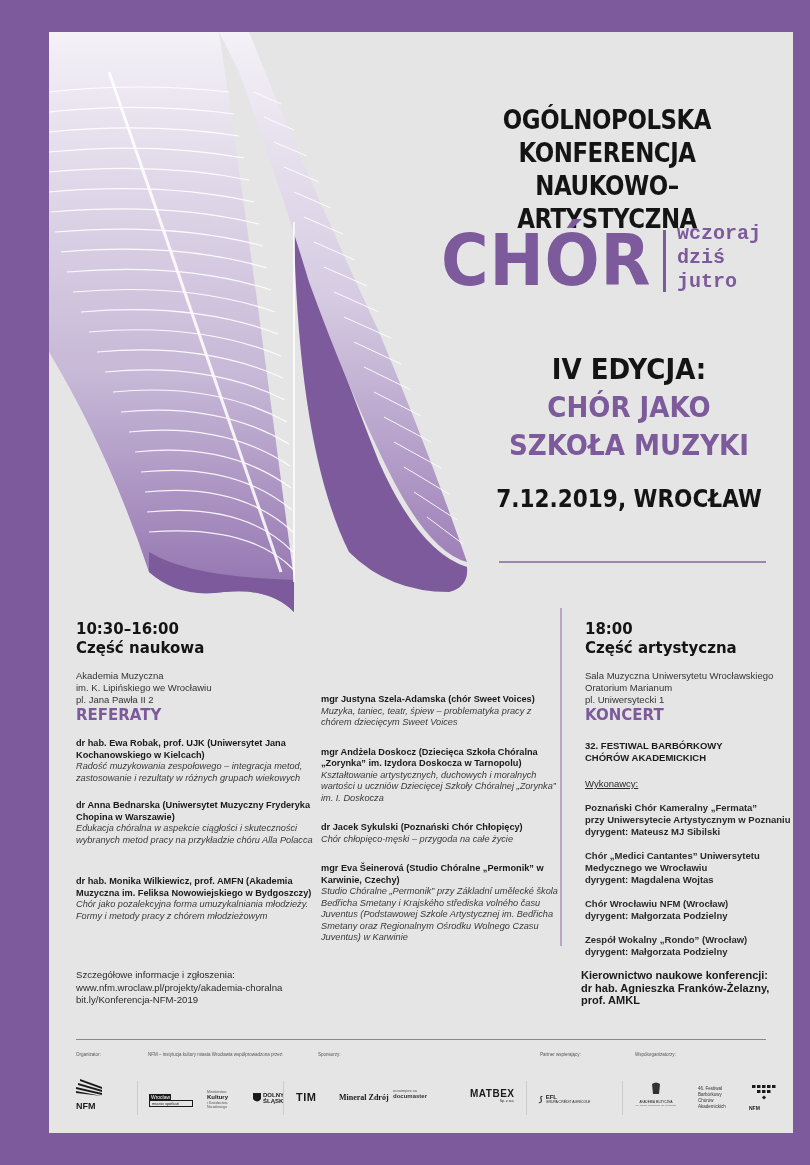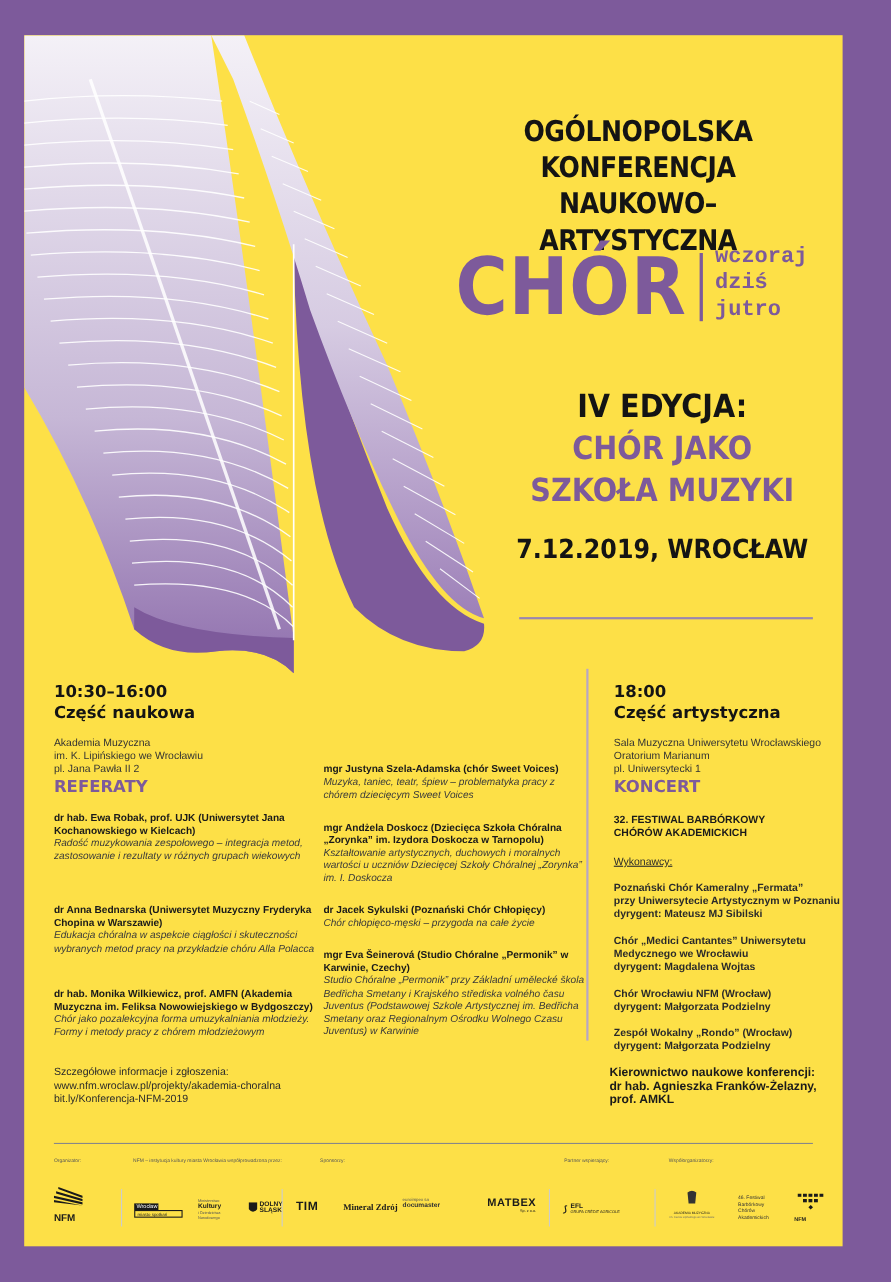--- a/index.html
+++ b/index.html
@@ -5,23 +5,23 @@
   * { box-sizing: border-box; margin: 0; padding: 0; }
   html, body { width: 810px; height: 1165px; overflow: hidden; }
   body {
     background: #7d5a9b;
     font-family: "Liberation Sans", "DejaVu Sans", sans-serif;
     color: #1a1a1a;
     position: relative;
   }
   .panel {
     position: absolute;
-    left: 22px; top: 32px;
+    left: 49px; top: 32px;
     width: 744px; height: 1101px;
-    background: #fde047;
+    background: #e5e5e5;
     overflow: hidden;
   }
   .abs { position: absolute; }
 
   
   .graphic { left: 0; top: 0; width: 430px; height: 580px; }
 
   
   .title-block {
     left: 388px; top: 72px; width: 340px;
@@ -80,21 +80,21 @@
   .venue { margin-top: 12px; font-size: 9.5px; line-height: 12px; color: #333; }
   .section-h {
     font-family: "DejaVu Sans", sans-serif; font-weight: bold;
     font-size: 15px; line-height: 18px; color: #7d5a9b;
   }
   .talk { margin-top: 14px; }
   .talk:first-of-type { margin-top: 0; }
   .talk-author { font-size: 9.2px; line-height: 11.5px; font-weight: bold; color: #1a1a1a; }
   .talk-title { font-size: 9.2px; line-height: 11.5px; font-style: italic; color: #3a3a3a; }
   .col-left .talks { margin-top: 14px; }
-  .col-left .talk + .talk { margin-top: 38px; }
+  .col-left .talk + .talk { margin-top: 16px; }
   .col-mid .talk + .talk { margin-top: 18px; }
 
   .fest { margin-top: 16px; font-size: 9.5px; line-height: 12px; font-weight: bold; color: #1a1a1a; }
   .performers-label { margin-top: 14px; font-size: 9.5px; line-height: 12px; color: #2a2a2a; text-decoration: underline; }
   .perf { margin-top: 12px; font-size: 9.5px; line-height: 12px; color: #2a2a2a; font-weight: bold; }
 
   
   .info { left: 27px; top: 937px; width: 300px; font-size: 9.6px; line-height: 12.5px; color: #2a2a2a; }
   .direction { left: 532px; top: 937px; width: 210px; font-size: 11px; line-height: 12.5px; font-weight: bold; color: #1a1a1a; }
 

